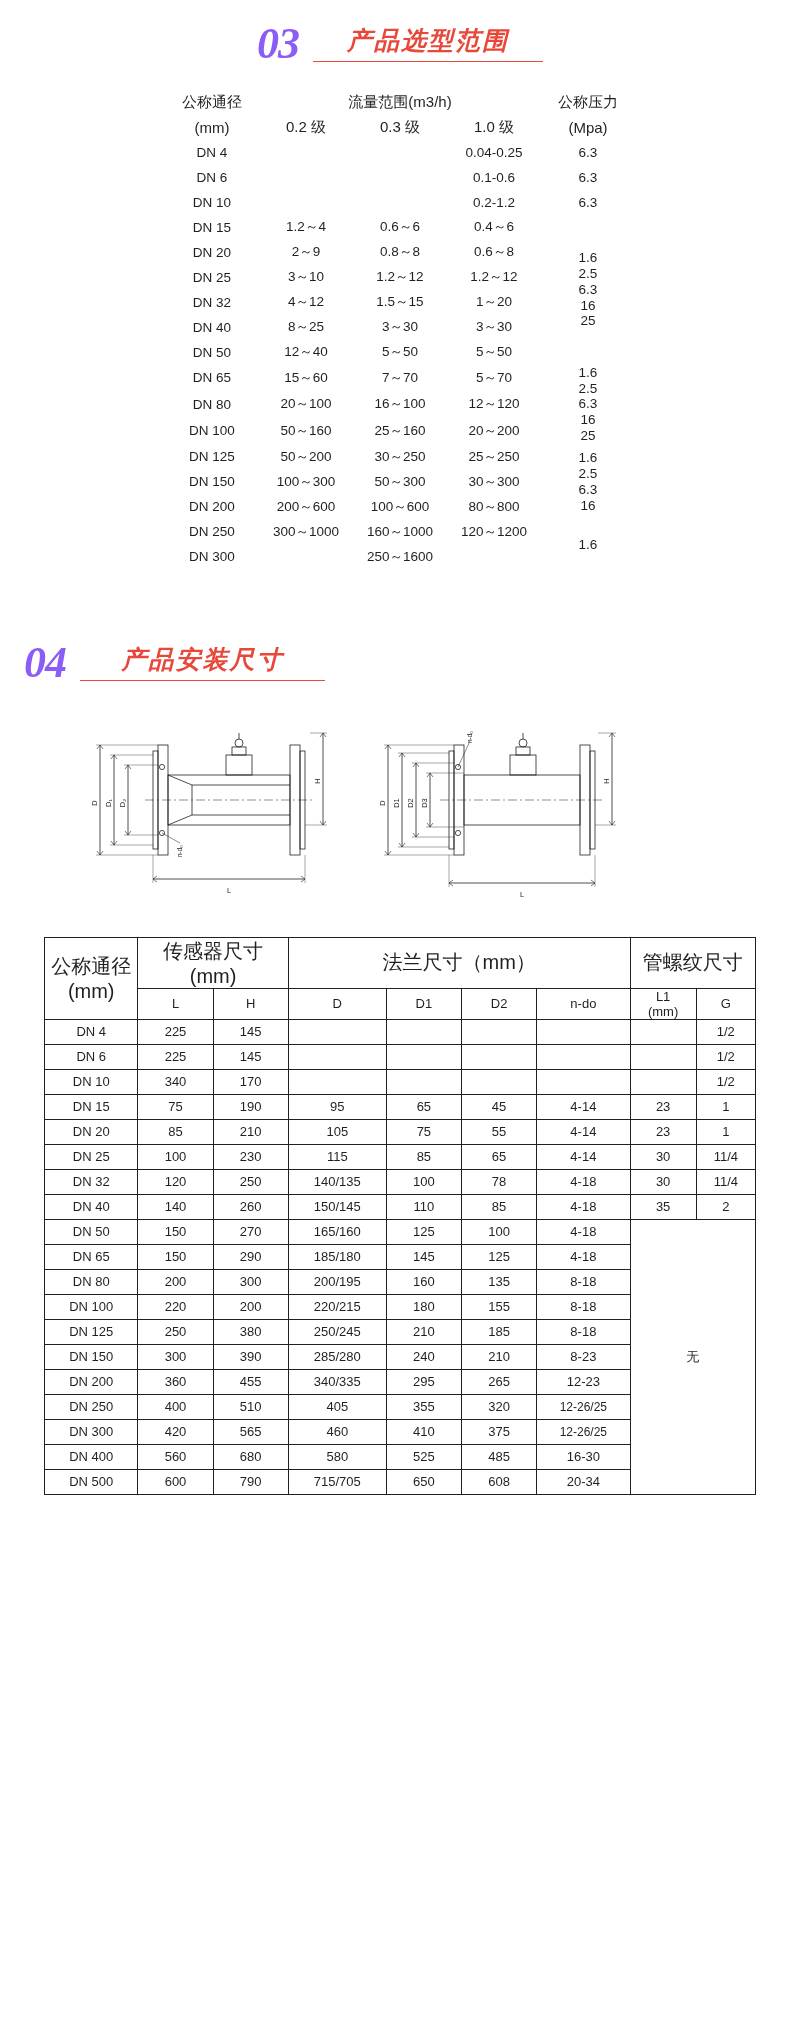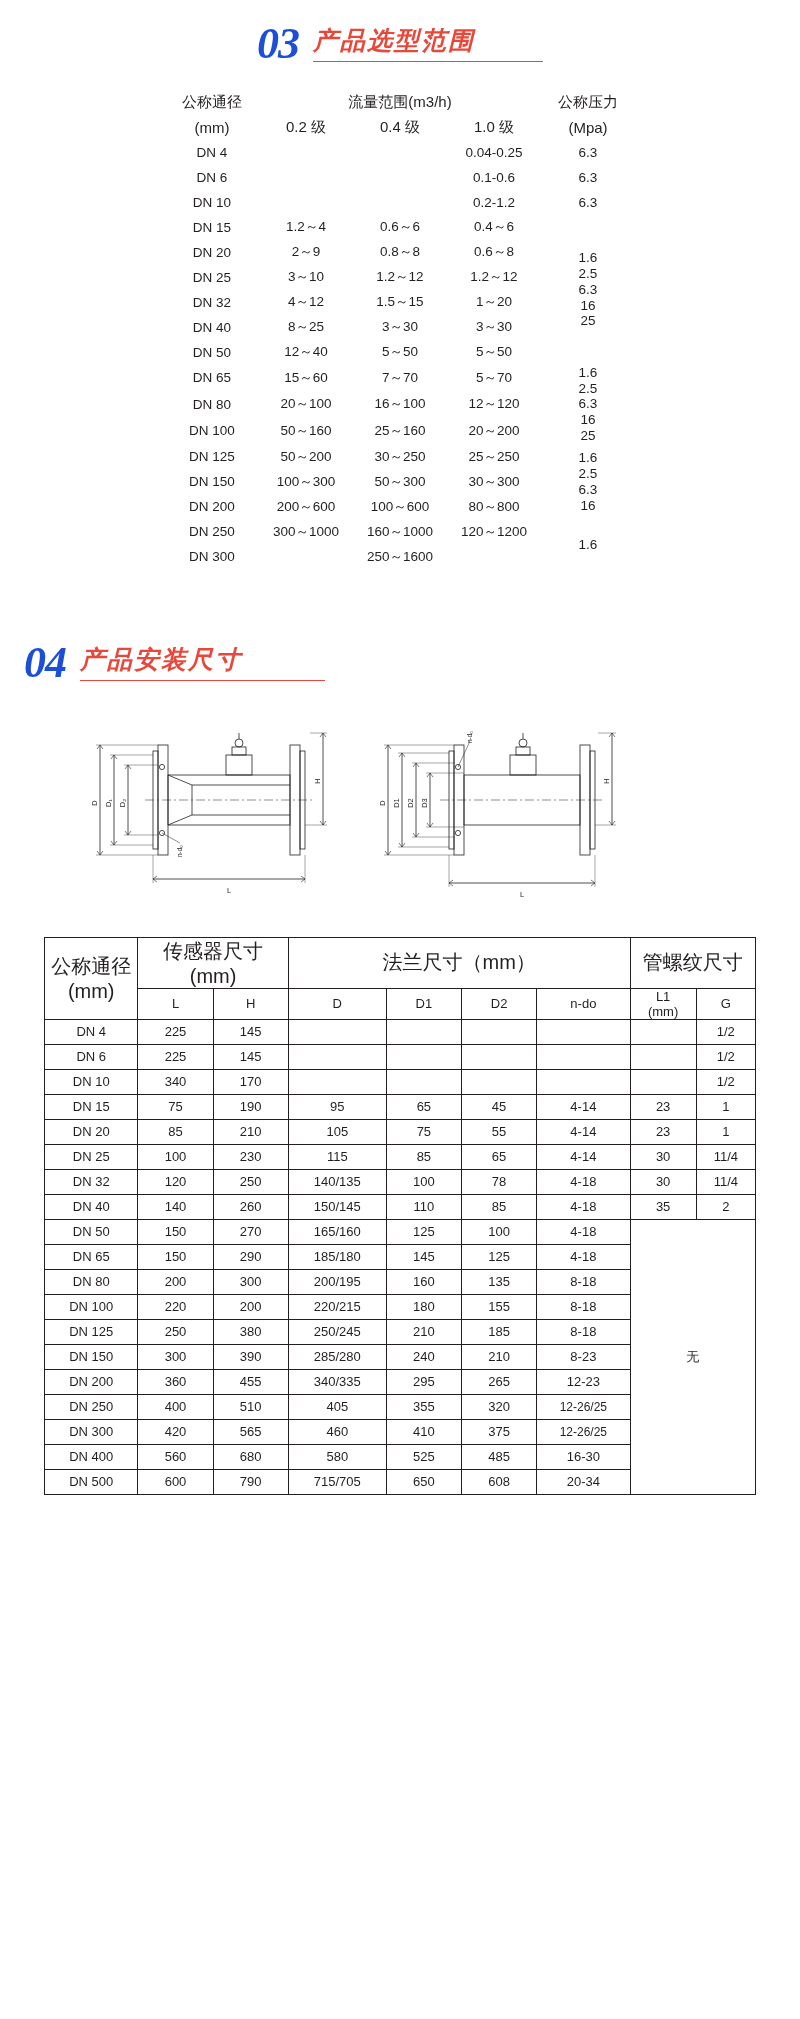--- a/index.html
+++ b/index.html
@@ -17,32 +17,33 @@
   .section-head {
     display: flex;
     align-items: flex-end;
     gap: 14px;
   }
   .sec-num {
     font-family: "Liberation Serif", serif;
     font-size: 44px;
     font-weight: bold;
     font-style: italic;
-    color: #1d4ed8;
+    color: #8b5cf6;
     line-height: 0.9;
     letter-spacing: -1px;
   }
   .sec-title-wrap { padding-bottom: 2px; }
   .sec-title {
     font-size: 25px;
     font-weight: bold;
     font-style: italic;
     color: #e8483a;
     letter-spacing: 2px;
     line-height: 1.1;
+    text-align: center;
   }
   .sec-rule {
     border-bottom: 1.5px solid #e8483a;
     margin-top: 6px;
   }
 
   #head-03 { justify-content: center; margin-top: 24px; }
   #head-03 .sec-rule { width: 230px; }
   #head-04 { margin-top: 74px; margin-left: 24px; }
   #head-04 .sec-rule { width: 245px; }
@@ -118,21 +119,21 @@
     <table class="t1">
       <tbody>
         <tr class="hrow">
           <td class="col-dn nb">公称通径</td>
           <td class="nb bb" colspan="3">流量范围(m3/h)</td>
           <td class="col-p nb">公称压力</td>
         </tr>
         <tr class="hrow">
           <td class="col-dn nb bb">(mm)</td>
           <td class="col-g nb bb">0.2 级</td>
-          <td class="col-g nb bb">0.4 级</td>
+          <td class="col-g nb bb">0.3 级</td>
           <td class="col-g nb bb">1.0 级</td>
           <td class="col-p nb bb">(Mpa)</td>
         </tr>
 
         <tr>
           <td class="col-dn nb bb-thin">DN 4</td>
           <td class="col-g nb bb-thin"></td>
           <td class="col-g nb bb-thin"></td>
           <td class="col-g nb bb-thin">0.04-0.25</td>
           <td class="col-p nb bb-thin">6.3</td>

